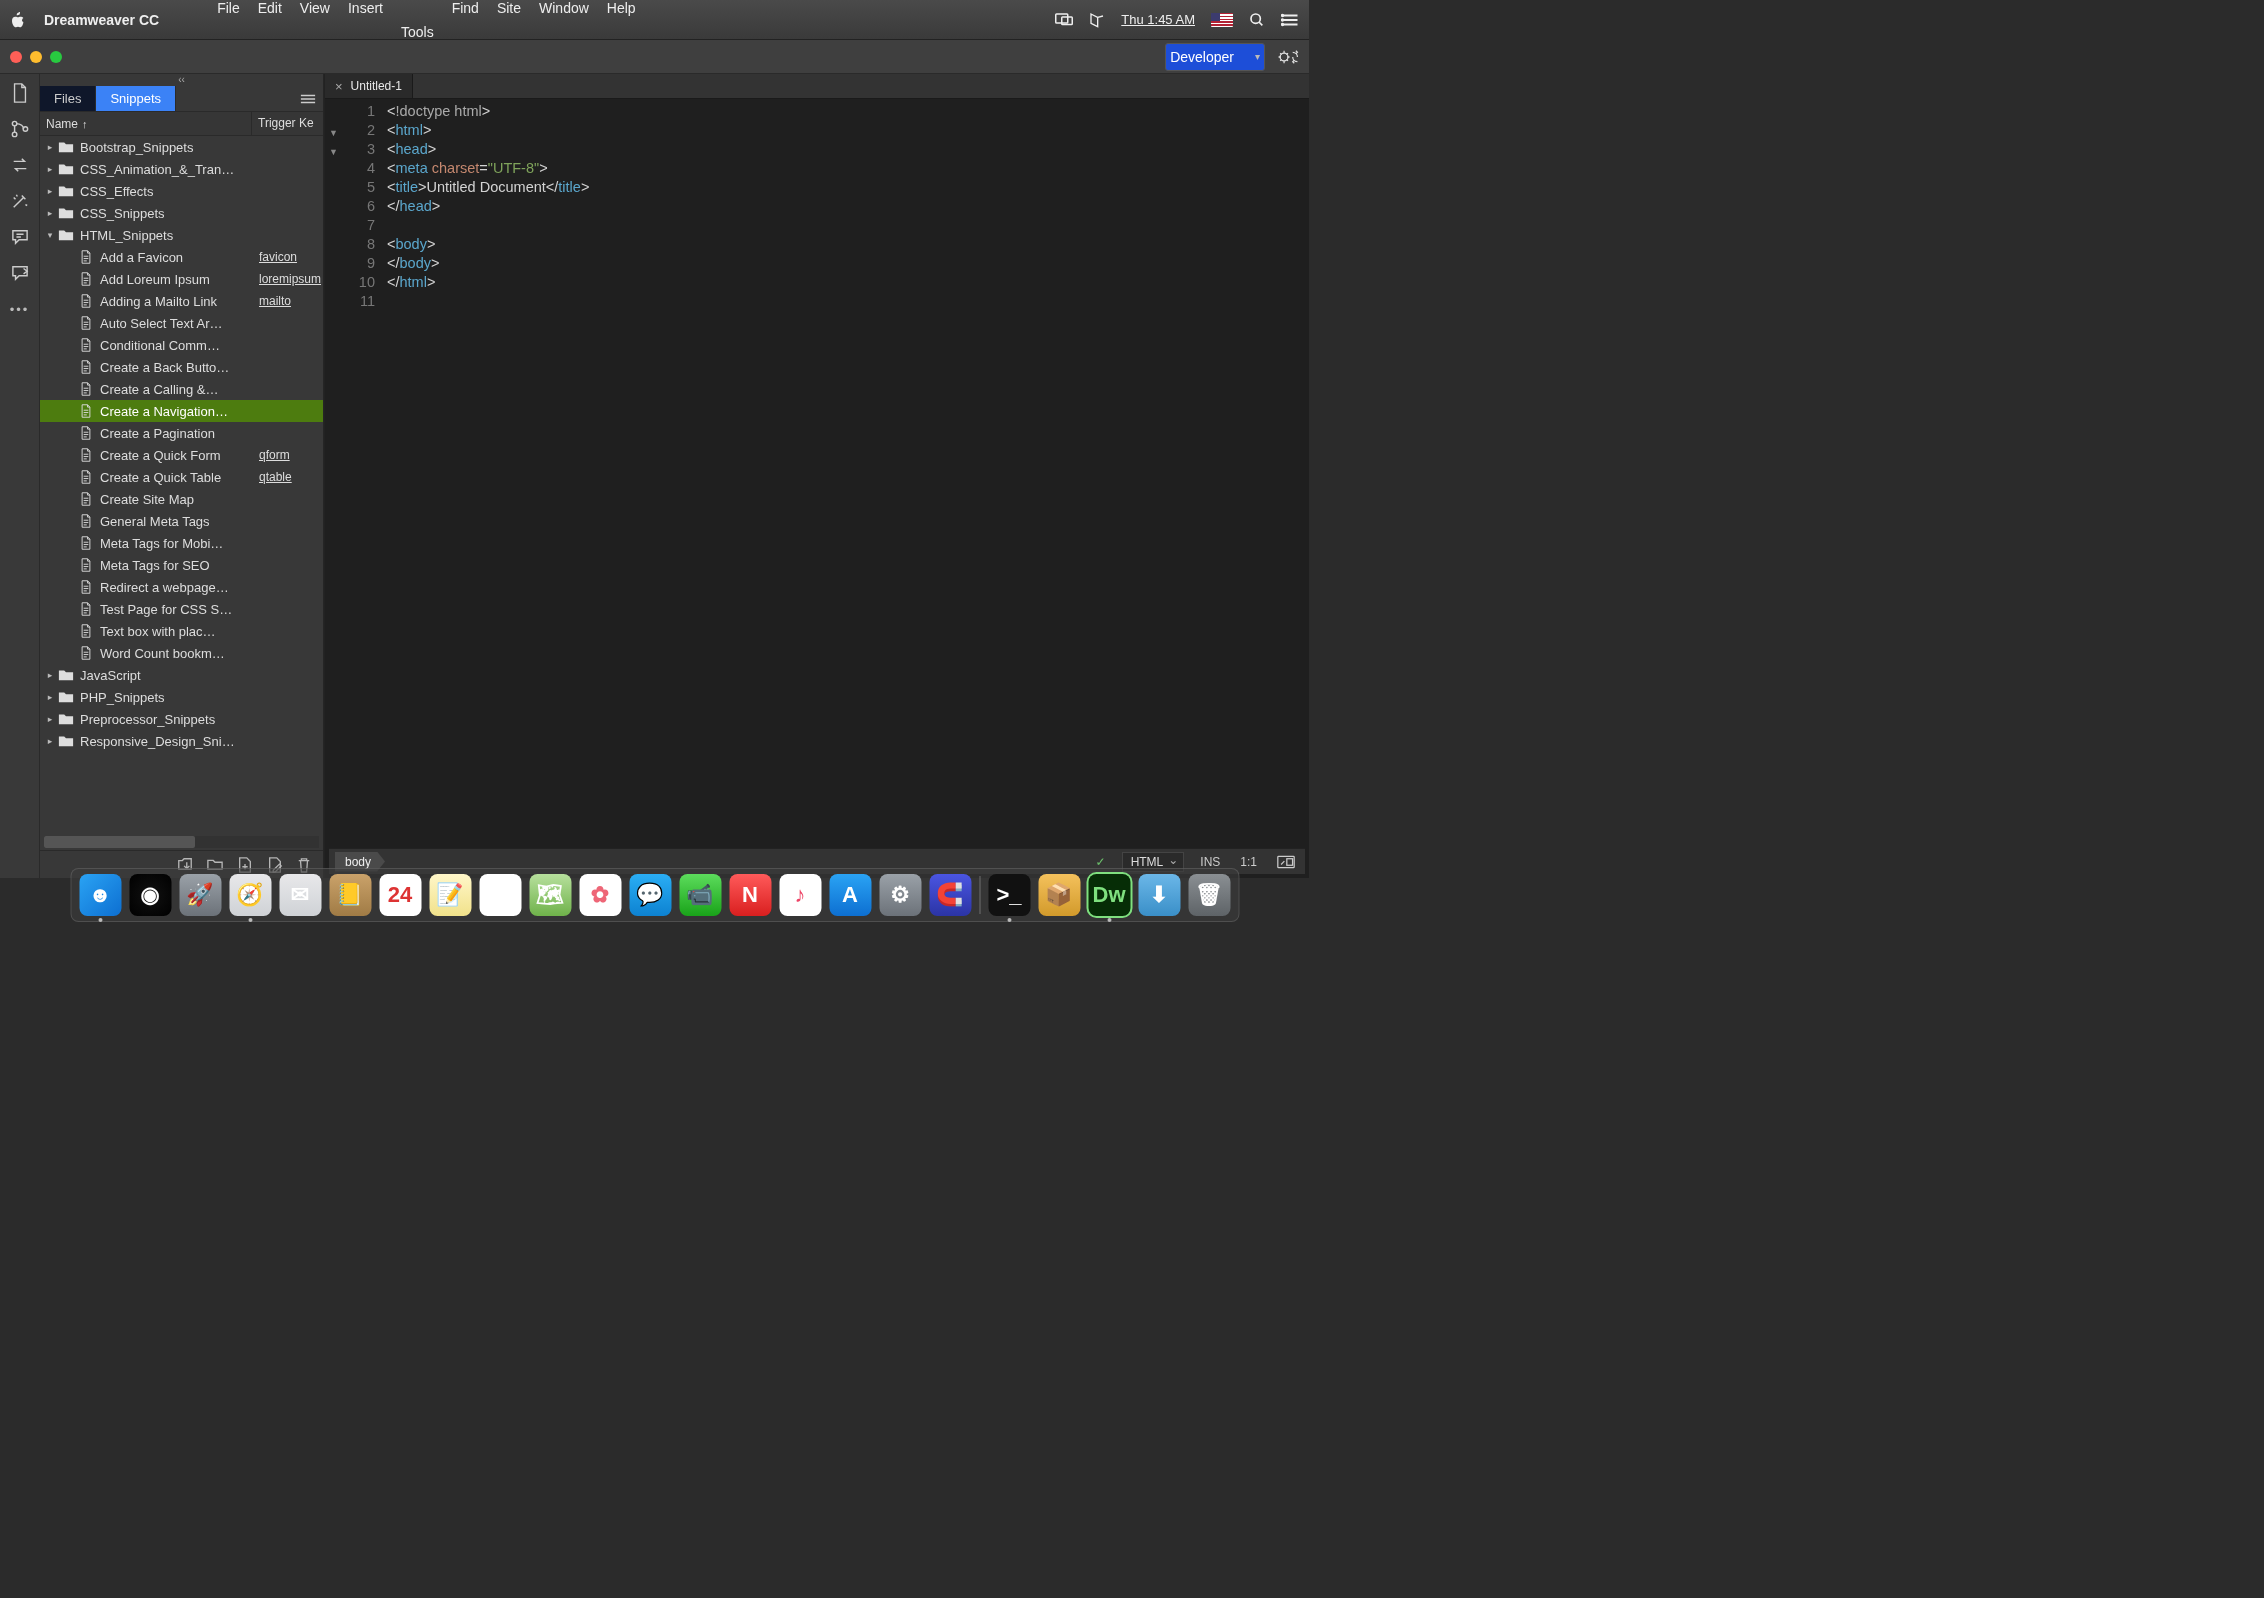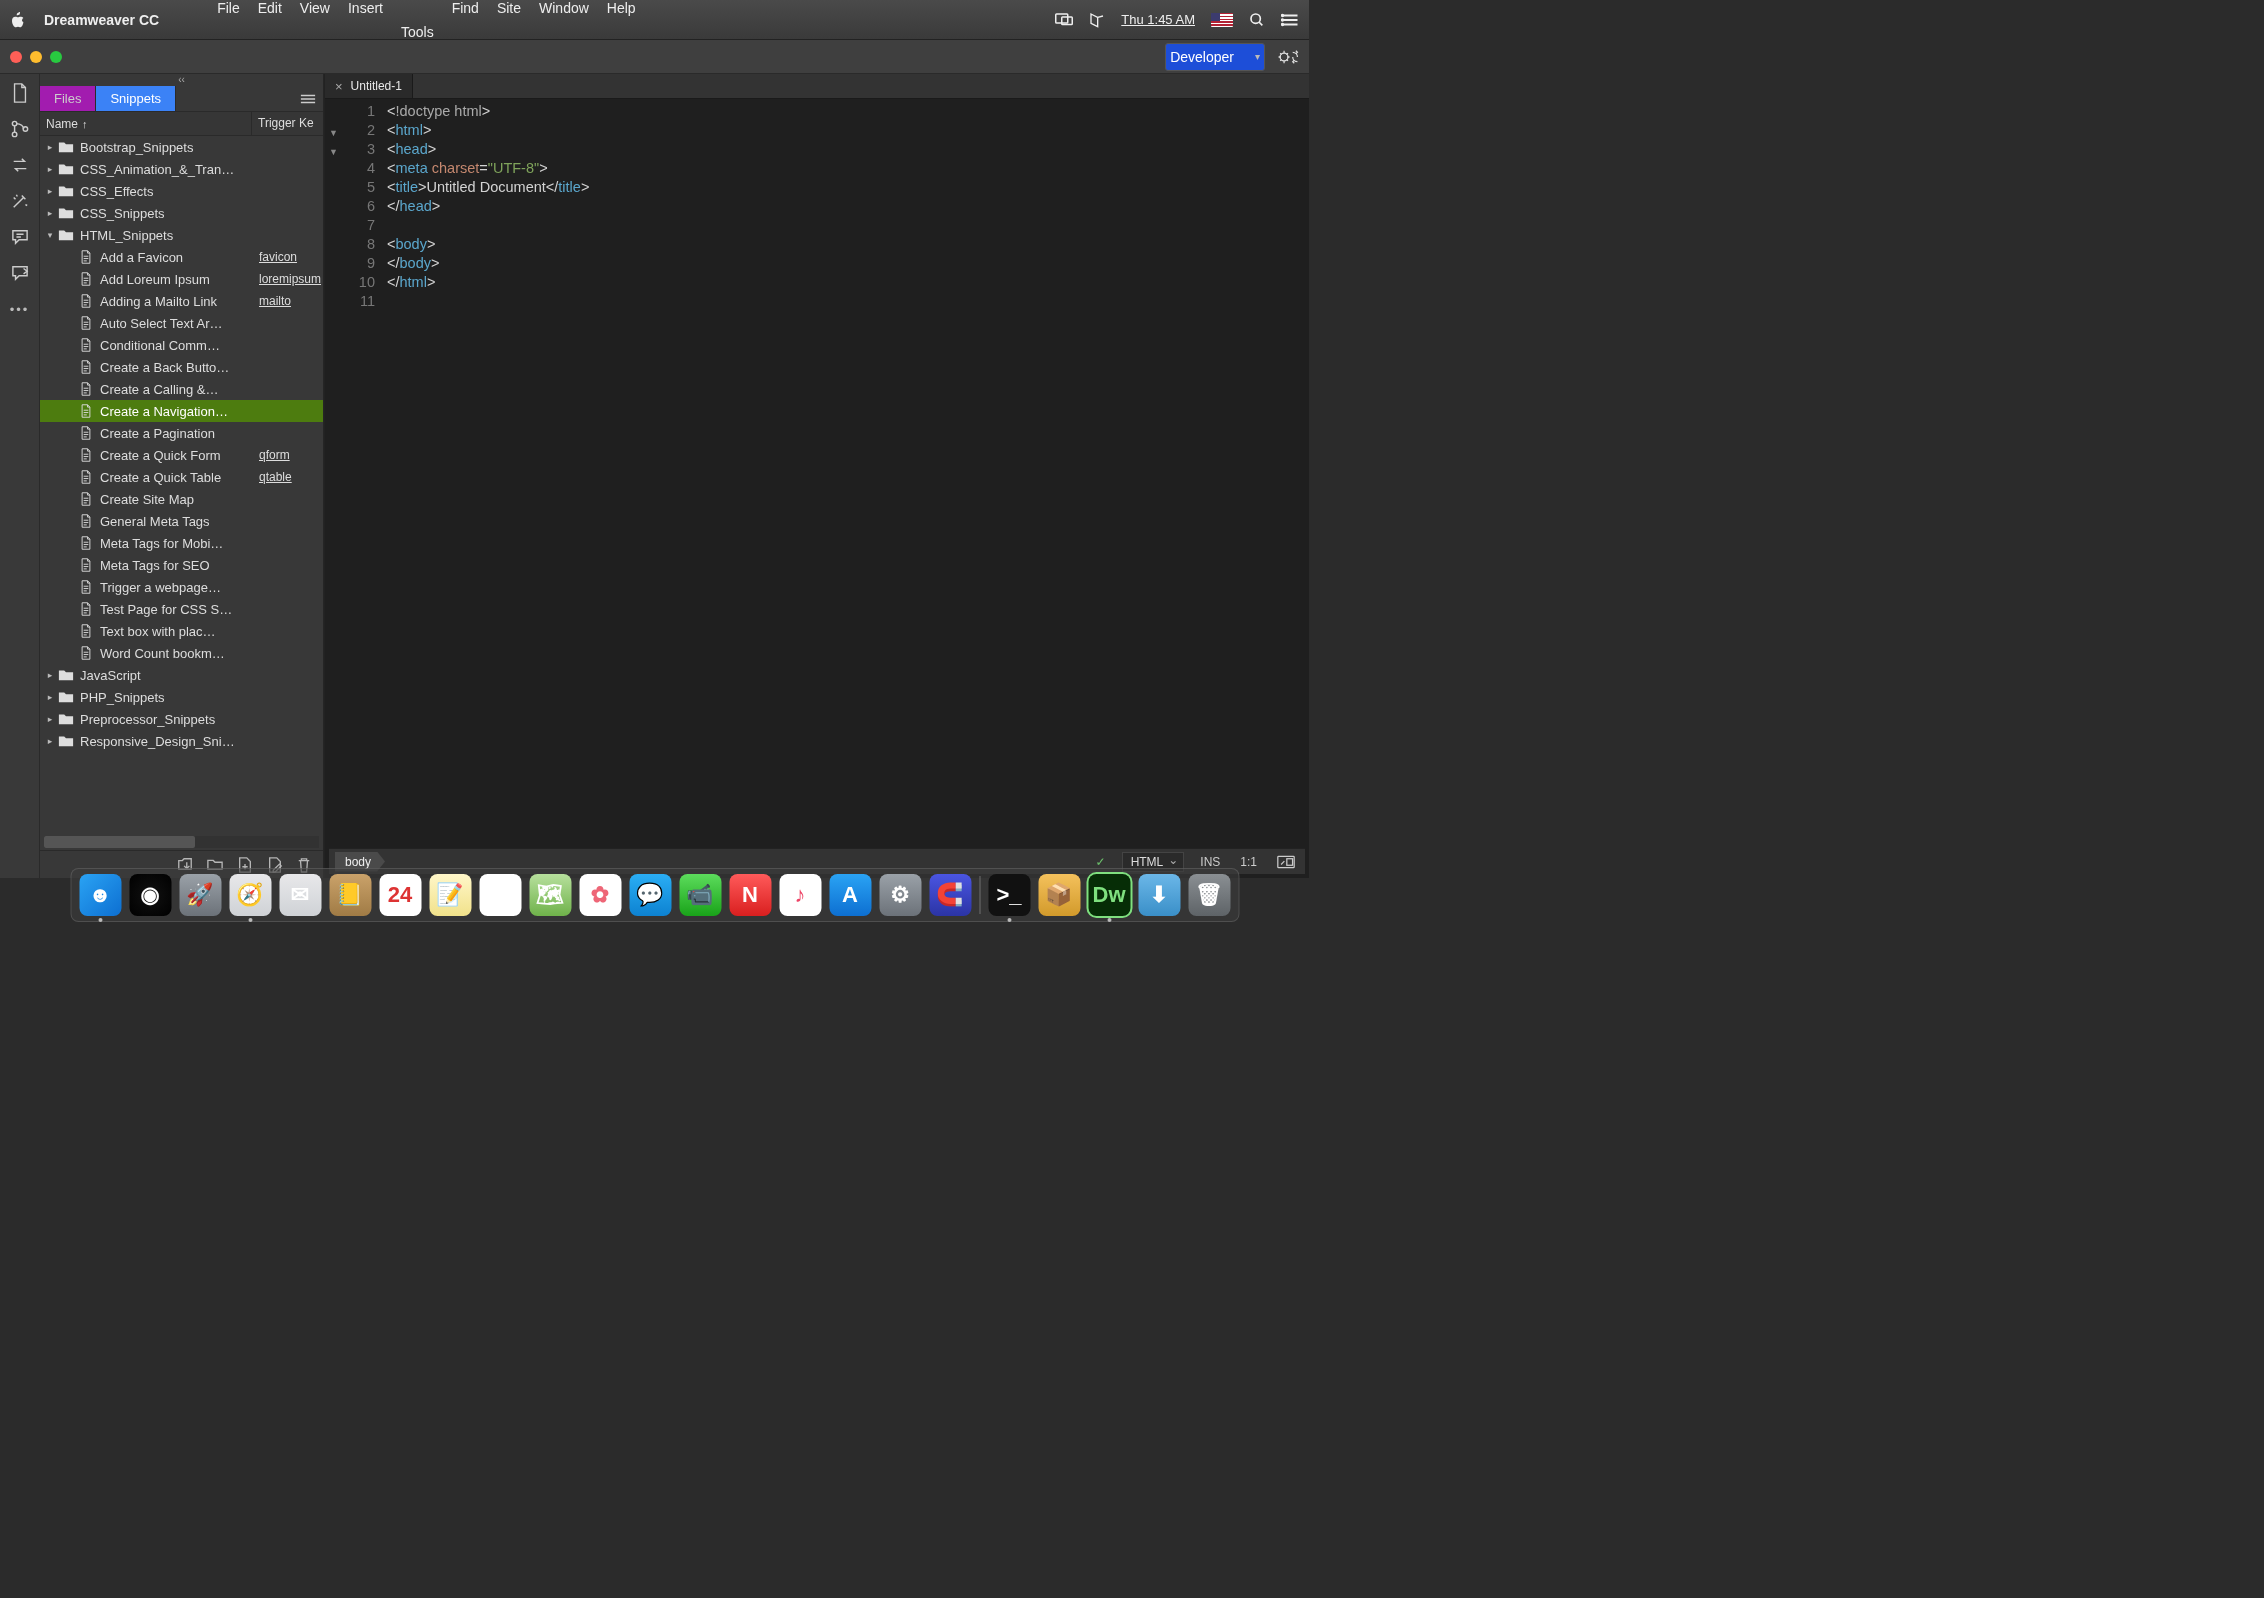--- a/index.html
+++ b/index.html
@@ -28,21 +28,21 @@
 
 
 .workspace { display:flex; height:calc(100% - 26px - 34px - 60px); }
 .toolstrip { width:40px; background:#393939; border-right:1px solid #2a2a2a; display:flex; flex-direction:column; align-items:center; padding-top:8px; gap:14px; }
 .toolstrip .tool { width:22px; height:22px; cursor:pointer; display:flex; align-items:center; justify-content:center; color:#bbb; }
 .toolstrip .dots { letter-spacing:2px; font-size:13px; }
 
 .panel { width:284px; background:#383838; border-right:1px solid #252525; display:flex; flex-direction:column; }
 .panel-collapse { height:12px; text-align:center; font-size:10px; color:#aaa; cursor:pointer; }
 .panel-tabs { display:flex; height:26px; align-items:stretch; border-bottom:1px solid #2a2a2a; position:relative; }
-.panel-tab { padding:0 14px; display:flex; align-items:center; font-size:13px; color:#ccc; cursor:pointer; background:#a21caf; border-right:1px solid #2a2a2a; }
+.panel-tab { padding:0 14px; display:flex; align-items:center; font-size:13px; color:#ccc; cursor:pointer; background:#0f172a; border-right:1px solid #2a2a2a; }
 .panel-tab.active { background:#3b82f6; color:#fff; font-weight:400; }
 .panel-menu { margin-left:auto; width:30px; display:flex; align-items:center; justify-content:center; cursor:pointer; }
 
 .panel-header { display:flex; height:24px; border-bottom:1px solid #2a2a2a; background:#363636; font-size:12px; color:#ddd; }
 .col-name { flex:1; padding:4px 6px; cursor:pointer; display:flex; align-items:center; gap:4px; }
 .col-trigger { width:72px; padding:4px 6px; border-left:1px solid #2a2a2a; overflow:hidden; white-space:nowrap; }
 
 .tree { flex:1; overflow:auto; font-size:13px; }
 .tree-row { display:flex; align-items:center; height:22px; cursor:pointer; white-space:nowrap; }
 .tree-row.selected { background:#4d7c0f; color:#fff; }
@@ -410,21 +410,21 @@
           <span class="tree-label">Meta Tags for SEO</span>
           <span class="trigger-key"></span>
         </div>
         <div class="tree-row indent1">
           <span class="disclosure"></span>
           <svg class="icon-file" viewBox="0 0 14 18" fill="none" stroke="#ddd" stroke-width="1.2">
             <path d="M2 1h7l3 3v13H2z"></path>
             <path d="M9 1v3h3"></path>
             <path d="M4 8h6M4 11h6M4 14h4"></path>
           </svg>
-          <span class="tree-label">Trigger a webpage…</span>
+          <span class="tree-label">Redirect a webpage…</span>
           <span class="trigger-key"></span>
         </div>
         <div class="tree-row indent1">
           <span class="disclosure"></span>
           <svg class="icon-file" viewBox="0 0 14 18" fill="none" stroke="#ddd" stroke-width="1.2">
             <path d="M2 1h7l3 3v13H2z"></path>
             <path d="M9 1v3h3"></path>
             <path d="M4 8h6M4 11h6M4 14h4"></path>
           </svg>
           <span class="tree-label">Test Page for CSS S…</span>

